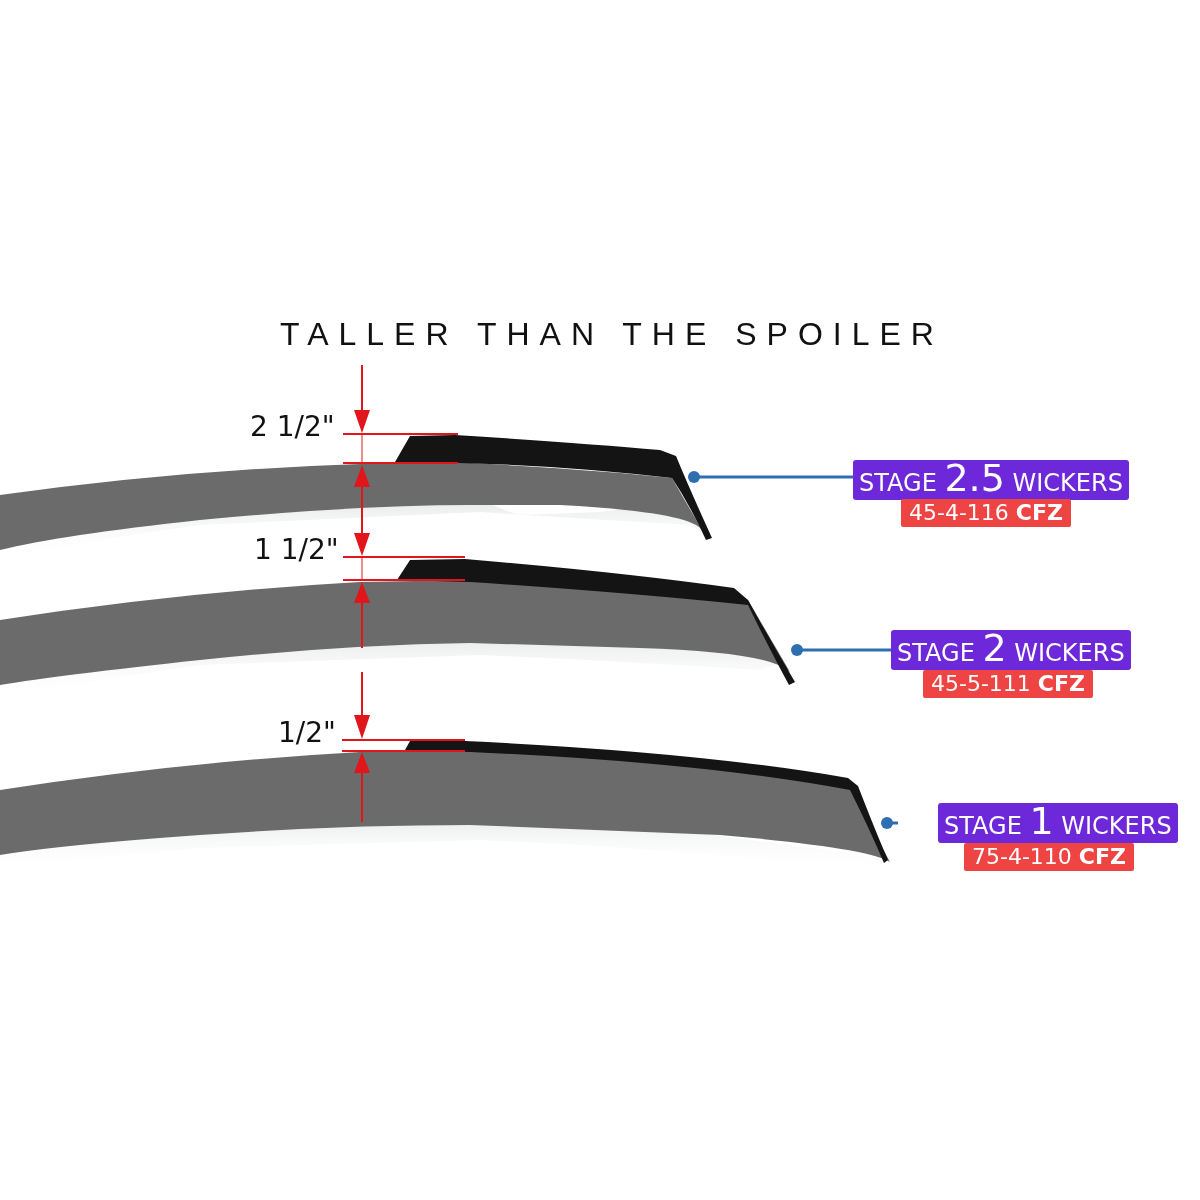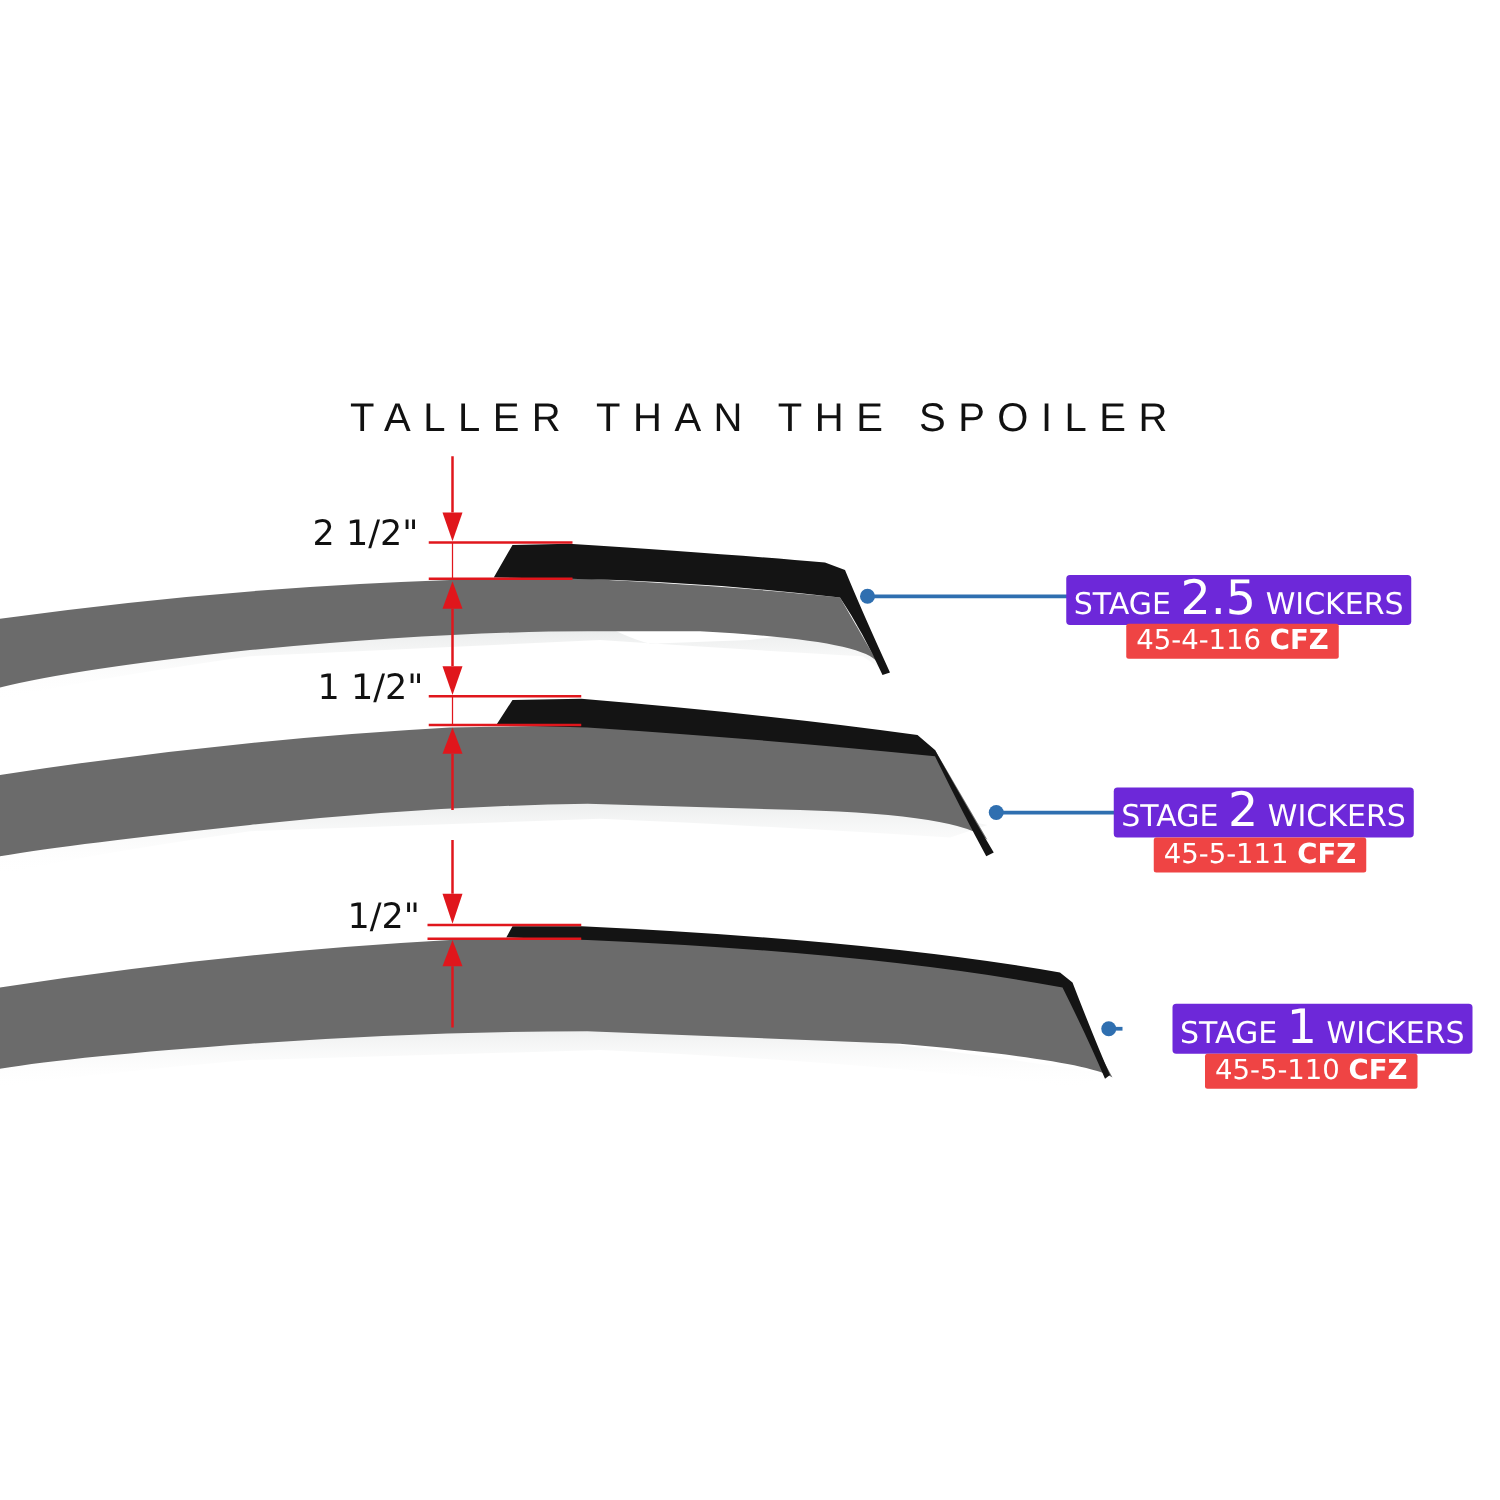--- a/index.html
+++ b/index.html
@@ -122,16 +122,16 @@
   </div>
 </div>
 
 <div class="label-wrap" style="left:897px; top:803px;margin-left:41px;">
   <div class="stage-box">
     <span>STAGE</span>
     <span class="num">1</span>
     <span>WICKERS</span>
   </div>
   <div class="part-box" style="left:26px; top:40px;">
-    <span>45-5-110</span>
+    <span>75-4-110</span>
     <b>CFZ</b>
   </div>
 </div>
 
 </body></html>

